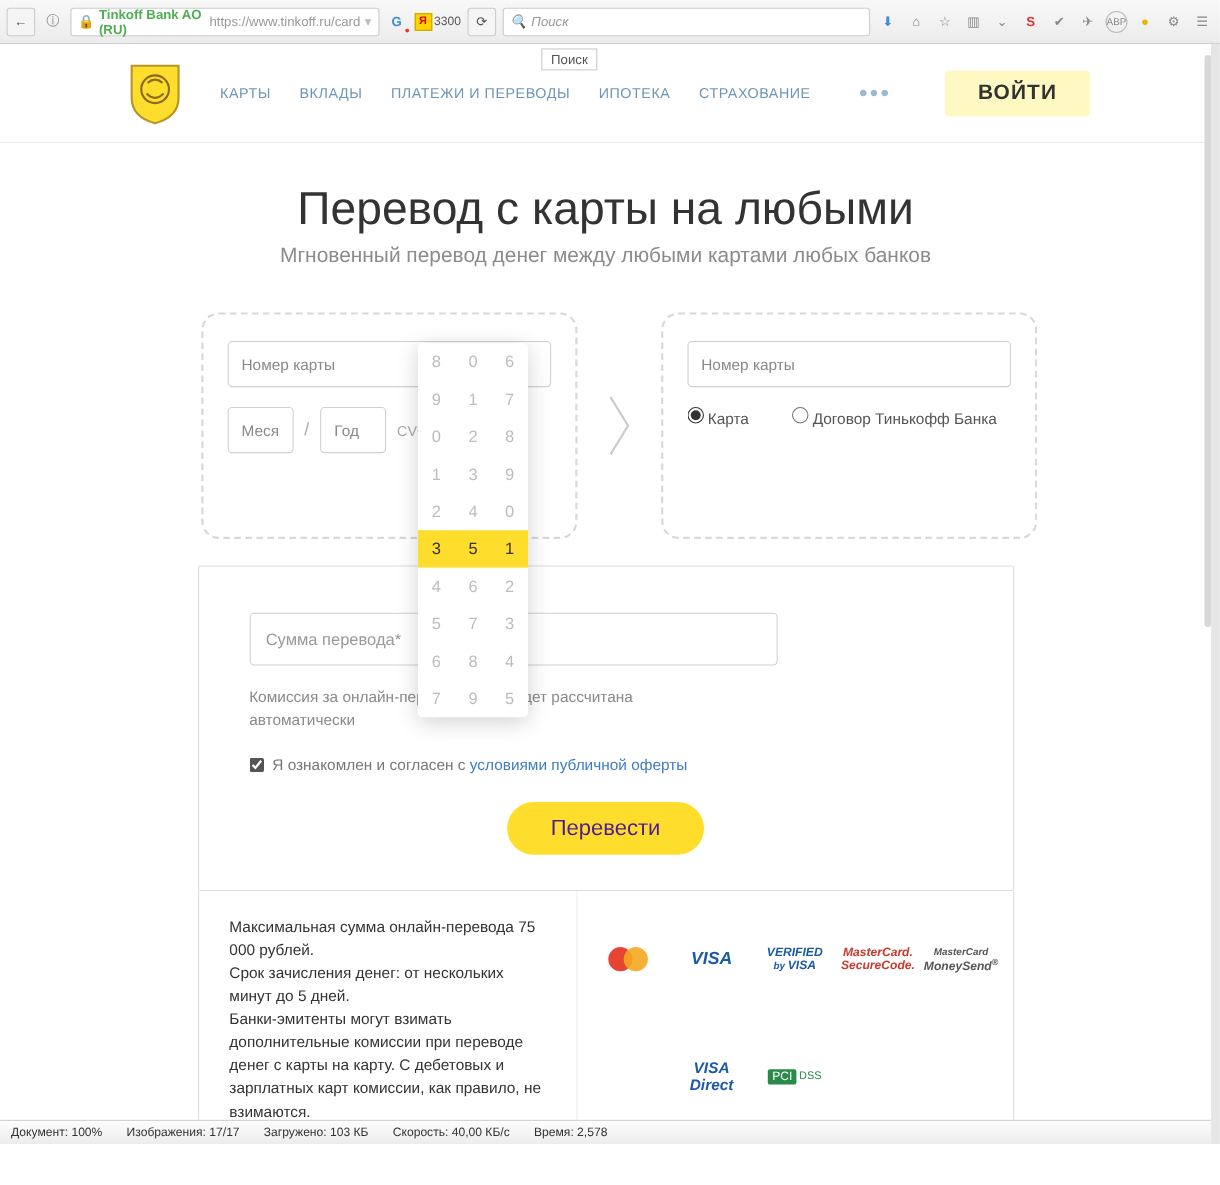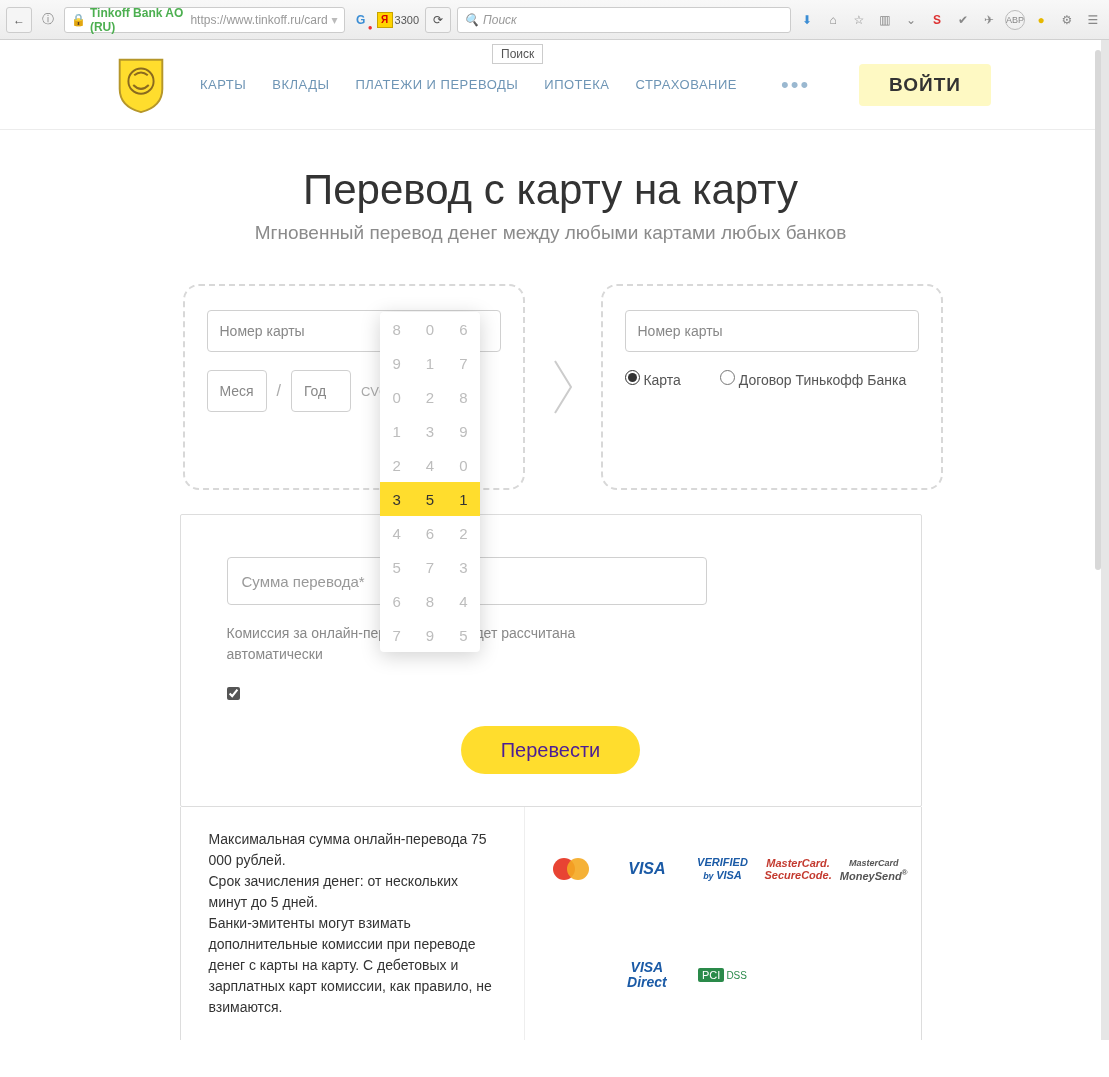--- a/index.html
+++ b/index.html
@@ -141,21 +141,21 @@
       <a href="#">ВКЛАДЫ</a>
       <a href="#">ПЛАТЕЖИ И ПЕРЕВОДЫ</a>
       <a href="#">ИПОТЕКА</a>
       <a href="#">СТРАХОВАНИЕ</a>
     </nav>
     <span class="dots">•••</span>
     <button class="login">ВОЙТИ</button>
   </div>
 
   <div class="content">
-    <h1>Перевод с карту на карту</h1>
+    <h1>Перевод с карты на любыми</h1>
     <div class="sub">Мгновенный перевод денег между любыми картами любых банков</div>
 
     <div class="cards">
       <div class="card">
         <input type="text" placeholder="Номер карты" style="">
         <div class="row2">
           <input type="text" class="small" placeholder="Месяц" style="">
           <span class="slash">/</span>
           <input type="text" class="small" style="width: 50px;" placeholder="Год">
           <span class="cvc-lbl">CVC</span>
@@ -175,20 +175,23 @@
           <label><input type="radio" style=""> <span>Договор Тинькофф Банка</span></label>
         </div>
       </div>
     </div>
 
     <div class="lower">
       <input class="amount" type="text" placeholder="Сумма перевода*" style="">
       <div class="note">Комиссия за онлайн-перевод денег будет рассчитана автоматически</div>
       <div class="agree">
         <input type="checkbox" checked="" style="">
+        <span>
+          <span>Я ознакомлен и согласен с </span><a href="#">условиями публичной оферты</a>
+        </span>
       </div>
       <button class="submit">Перевести</button>
     </div>
 
     <div class="foot">
       <div class="foot-left" style="white-space:pre-line">Максимальная сумма онлайн-перевода 75 000 рублей.
 Срок зачисления денег: от нескольких минут до 5 дней.
 Банки-эмитенты могут взимать дополнительные комиссии при переводе денег с карты на карту. С дебетовых и зарплатных карт комиссии, как правило, не взимаются.</div>
       <div class="foot-right">
         <div class="mc-circ"></div>
@@ -252,14 +255,21 @@
         <span>8</span>
         <span>4</span>
       </div>
       <div class="srow">
         <span>7</span>
         <span>9</span>
         <span>5</span>
       </div>
     </div>
 
+  <div class="status">
+    <span>Документ: 100%</span>
+    <span>Изображения: 17/17</span>
+    <span>Загружено: 103 КБ</span>
+    <span>Скорость: 40,00 КБ/c</span>
+    <span>Время: 2,578</span>
+  </div>
 
 </div>
 
 </body></html>

